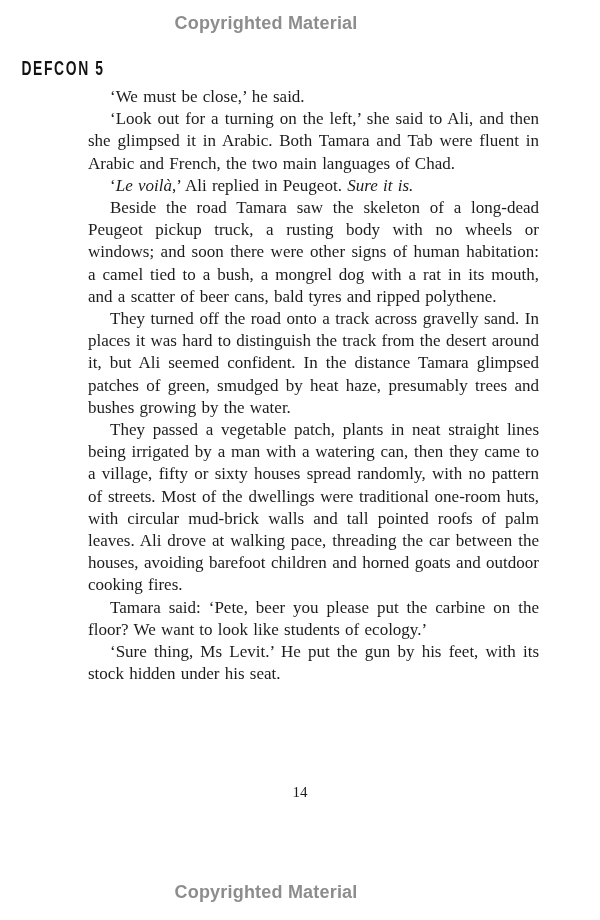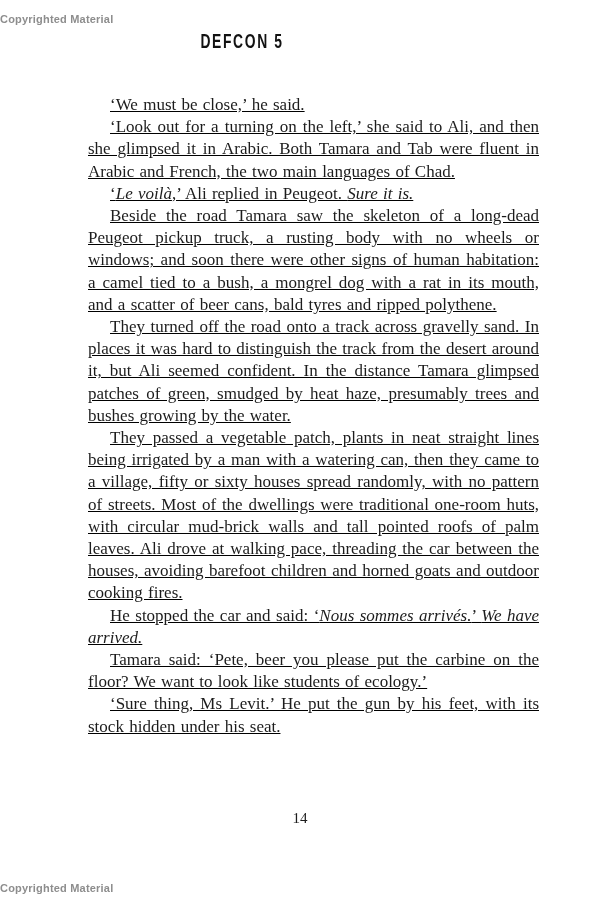--- a/index.html
+++ b/index.html
@@ -12,68 +12,66 @@
     width: 600px;
     height: 920px;
     background: #ffffff;
     overflow: hidden;
     font-family: "Liberation Serif", serif;
   }
   .copyright-notice {
     position: absolute;
     left: 0;
     width: 532px;
-    text-align: left;
+    text-align: center;
     font-family: "Liberation Sans", sans-serif;
     font-weight: 700;
-    font-size: 11px;
+    font-size: 18px;
     letter-spacing: 0.2px;
     color: #8d8d8d;
   }
   .copyright-top { top: 13px; }
   .copyright-bottom { top: 882px; }
   .running-head {
     position: absolute;
-    top: 29px;
+    top: 56px;
     left: 0;
     width: 484px;
-    text-align: center;
   }
   .running-head .condensed {
     display: inline-block;
     font-family: "Liberation Sans", sans-serif;
     font-weight: 700;
     font-size: 21px;
     letter-spacing: 2.5px;
     color: #121212;
     transform: scaleX(0.66);
     transform-origin: center;
   }
   .body-text {
     position: absolute;
-    top: 94px;
+    top: 86px;
     left: 88px;
     width: 451px;
-    text-decoration: underline;
   }
   .body-text p.para {
     margin: 0;
     text-align: justify;
     text-indent: 22px;
     font-size: 17px;
     line-height: 22.2px;
     color: #1c1c1c;
     word-spacing: 0.06em;
   }
   .body-text p.para em {
     font-style: italic;
   }
   .page-number {
     position: absolute;
-    top: 810px;
+    top: 784px;
     left: 0;
     width: 600px;
     text-align: center;
     font-size: 15px;
     color: #1c1c1c;
   }
 </style>
 </head>
 <body>
 
@@ -85,21 +83,20 @@
     <span class="condensed">DEFCON 5</span>
   </div>
 
   <div class="body-text">
       <p class="para"><span>‘We must be close,’ he said.</span></p>
       <p class="para"><span>‘Look out for a turning on the left,’ she said to Ali, and then she glimpsed it in Arabic. Both Tamara and Tab were fluent in Arabic and French, the two main languages of Chad.</span></p>
       <p class="para"><span>‘</span><em>Le voilà</em><span>,’ Ali replied in Peugeot. </span><em>Sure it is.</em></p>
       <p class="para"><span>Beside the road Tamara saw the skeleton of a long-dead Peugeot pickup truck, a rusting body with no wheels or windows; and soon there were other signs of human habitation: a camel tied to a bush, a mongrel dog with a rat in its mouth, and a scatter of beer cans, bald tyres and ripped polythene.</span></p>
       <p class="para"><span>They turned off the road onto a track across gravelly sand. In places it was hard to distinguish the track from the desert around it, but Ali seemed confident. In the distance Tamara glimpsed patches of green, smudged by heat haze, presumably trees and bushes growing by the water.</span></p>
       <p class="para"><span>They passed a vegetable patch, plants in neat straight lines being irrigated by a man with a watering can, then they came to a village, fifty or sixty houses spread randomly, with no pattern of streets. Most of the dwellings were traditional one-room huts, with circular mud-brick walls and tall pointed roofs of palm leaves. Ali drove at walking pace, threading the car between the houses, avoiding barefoot children and horned goats and outdoor cooking fires.</span></p>
-      <p class="para"><span>He stopped the car and said: ‘</span><em>Nous sommes arrivés.</em><span>’ </span><em>We have arrived.</em></p>
       <p class="para"><span>Tamara said: ‘Pete, beer you please put the carbine on the floor? We want to look like students of ecology.’</span></p>
       <p class="para"><span>‘Sure thing, Ms Levit.’ He put the gun by his feet, with its stock hidden under his seat.</span></p>
     </div>
 
   <div class="page-number">14</div>
 
   <div class="copyright-notice copyright-bottom">Copyrighted Material</div>
 
 </div>
 

